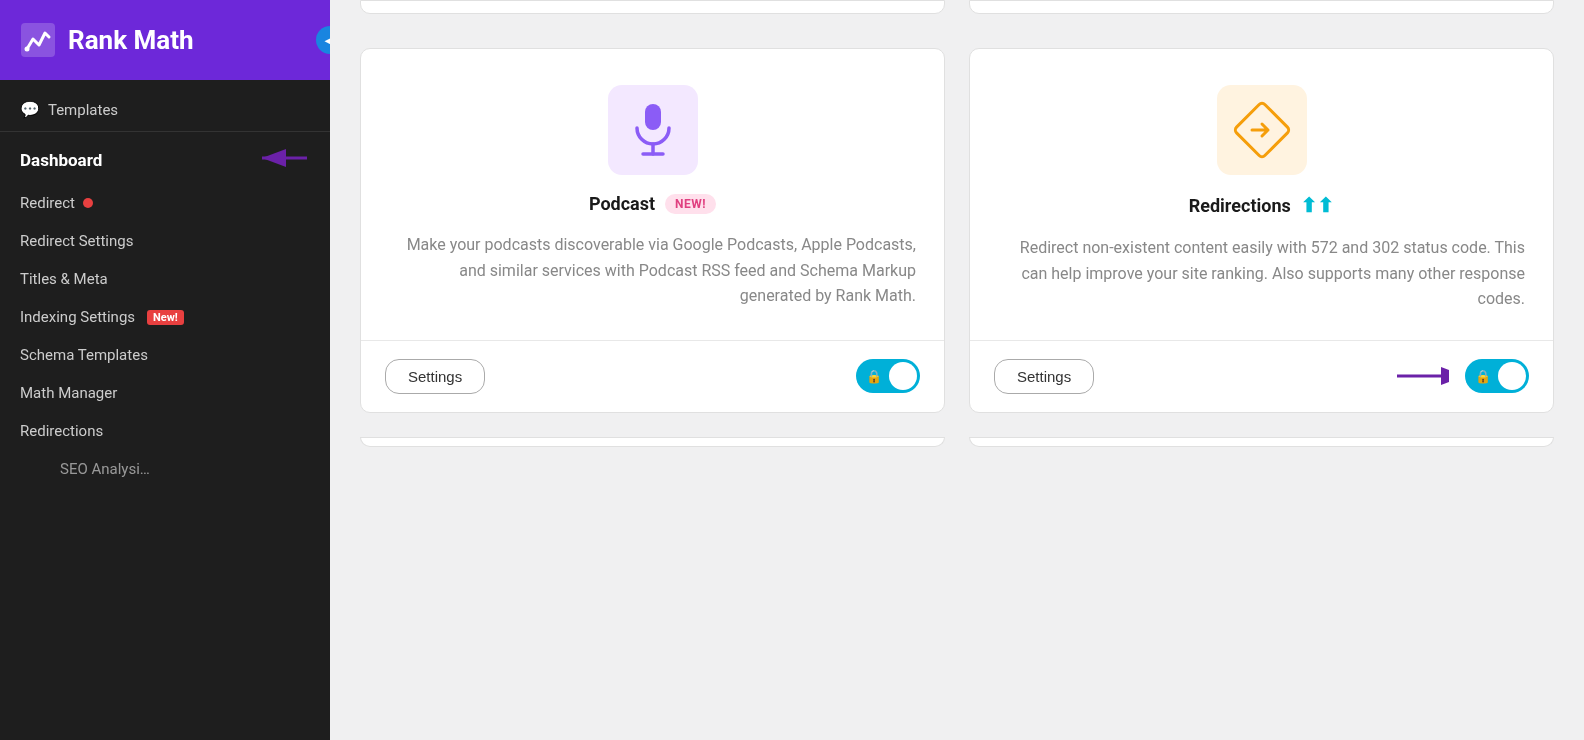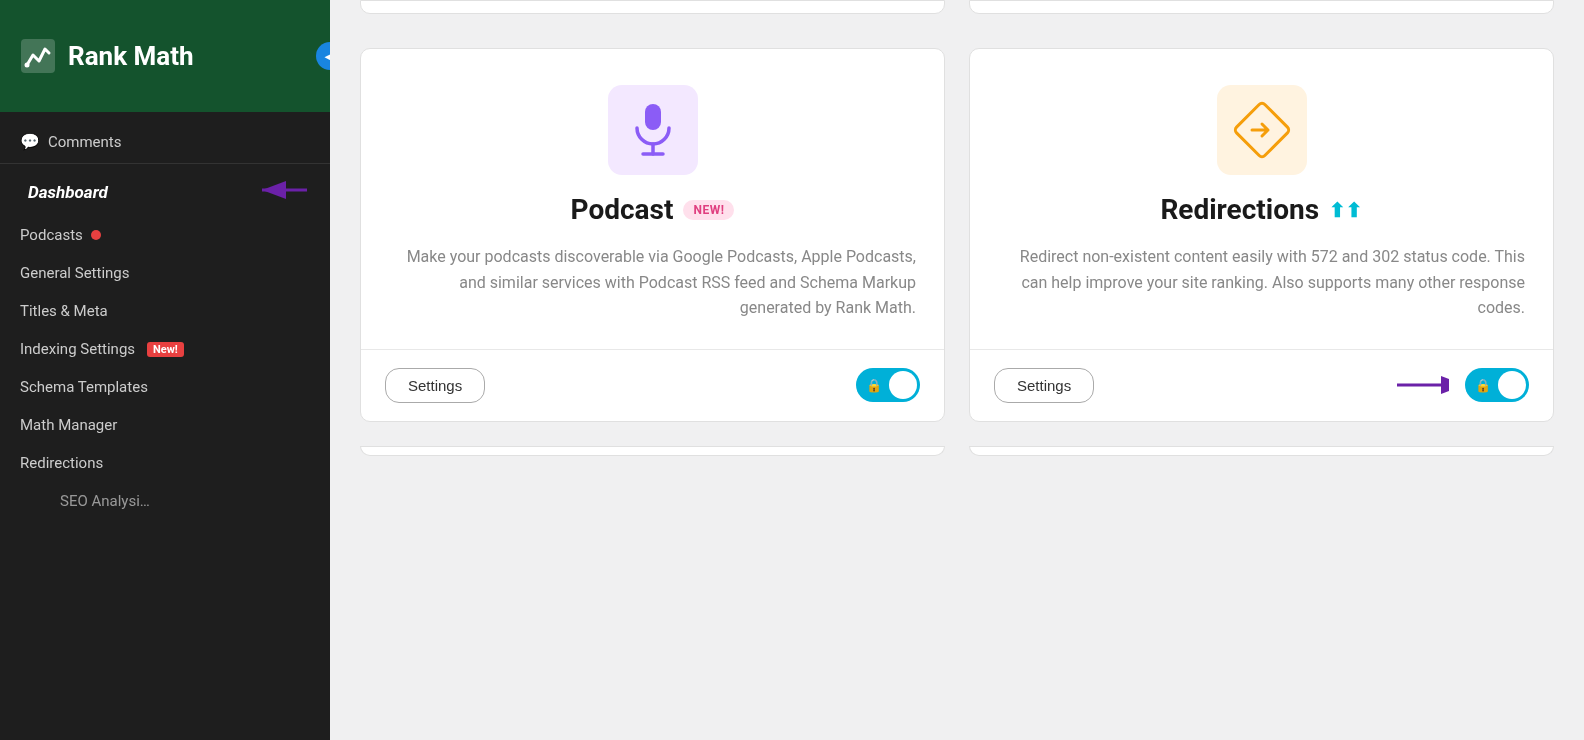--- a/index.html
+++ b/index.html
@@ -17,24 +17,24 @@
       background: #1e1e1e;
       color: #ccc;
       display: flex;
       flex-direction: column;
       flex-shrink: 0;
       height: 100%;
       overflow: hidden;
     }
 
     .sidebar-rank-math {
-      background: #14532d;
-      display: flex;
-      align-items: center;
-      padding: 38px 20px;
+      background: #6d28d9;
+      display: flex;
+      align-items: center;
+      padding: 22px 20px;
       gap: 12px;
       position: relative;
     }
 
     .sidebar-rank-math .rm-icon {
       width: 36px;
       height: 36px;
       display: flex;
       align-items: center;
       justify-content: center;
@@ -163,21 +163,21 @@
     .card-icon-wrap.orange-bg { background: #fff3e0; }
 
     .card-title-row {
       display: flex;
       align-items: center;
       gap: 10px;
       justify-content: center;
     }
 
     .card-title {
-      font-size: 28px;
+      font-size: 18px;
       font-weight: 700;
       color: #1a1a1a;
     }
 
     .badge-new {
       background: #ffe0ec;
       color: #e04080;
       font-size: 12px;
       font-weight: 700;
       padding: 3px 10px;
@@ -281,45 +281,45 @@
       </svg>
     </div>
     <span class="rm-title">Rank Math</span>
     <div class="collapse-arrow">◀</div>
   </div>
 
   <div class="sidebar-nav">
 
     <div class="sidebar-nav-item" style="border-bottom: 1px solid #333; padding-bottom: 12px; margin-bottom: 4px;">
       <span style="font-size:16px;">💬</span>
-      <span>Comments</span>
-    </div>
-
-    <div class="sidebar-nav-item active" style="position:relative; padding: 14px 28px; font-style: italic;">
+      <span>Templates</span>
+    </div>
+
+    <div class="sidebar-nav-item active" style="position:relative; padding: 14px 20px;">
       <span>Dashboard</span>
 
       <span class="purple-arrow">
         <svg width="60" height="30" viewBox="0 0 60 30">
           <defs>
             <marker id="arrowhead" markerWidth="8" markerHeight="6" refX="8" refY="3" orient="auto">
               <polygon points="0 0, 8 3, 0 6" fill="#6b21a8"></polygon>
             </marker>
           </defs>
           <line x1="55" y1="15" x2="10" y2="15" stroke="#6b21a8" stroke-width="3" marker-end="url(#arrowhead)"></line>
         </svg>
       </span>
     </div>
 
     <div class="sidebar-nav-item">
-      <span>Podcasts</span>
+      <span>Redirect</span>
       <span class="nav-badge-red"></span>
     </div>
 
     <div class="sidebar-nav-item">
-      <span>General Settings</span>
+      <span>Redirect Settings</span>
     </div>
 
     <div class="sidebar-nav-item">
       <span>Titles &amp; Meta</span>
     </div>
 
     <div class="sidebar-nav-item">
       <span>Indexing Settings</span>
       <span class="nav-badge-new">New!</span>
     </div>

